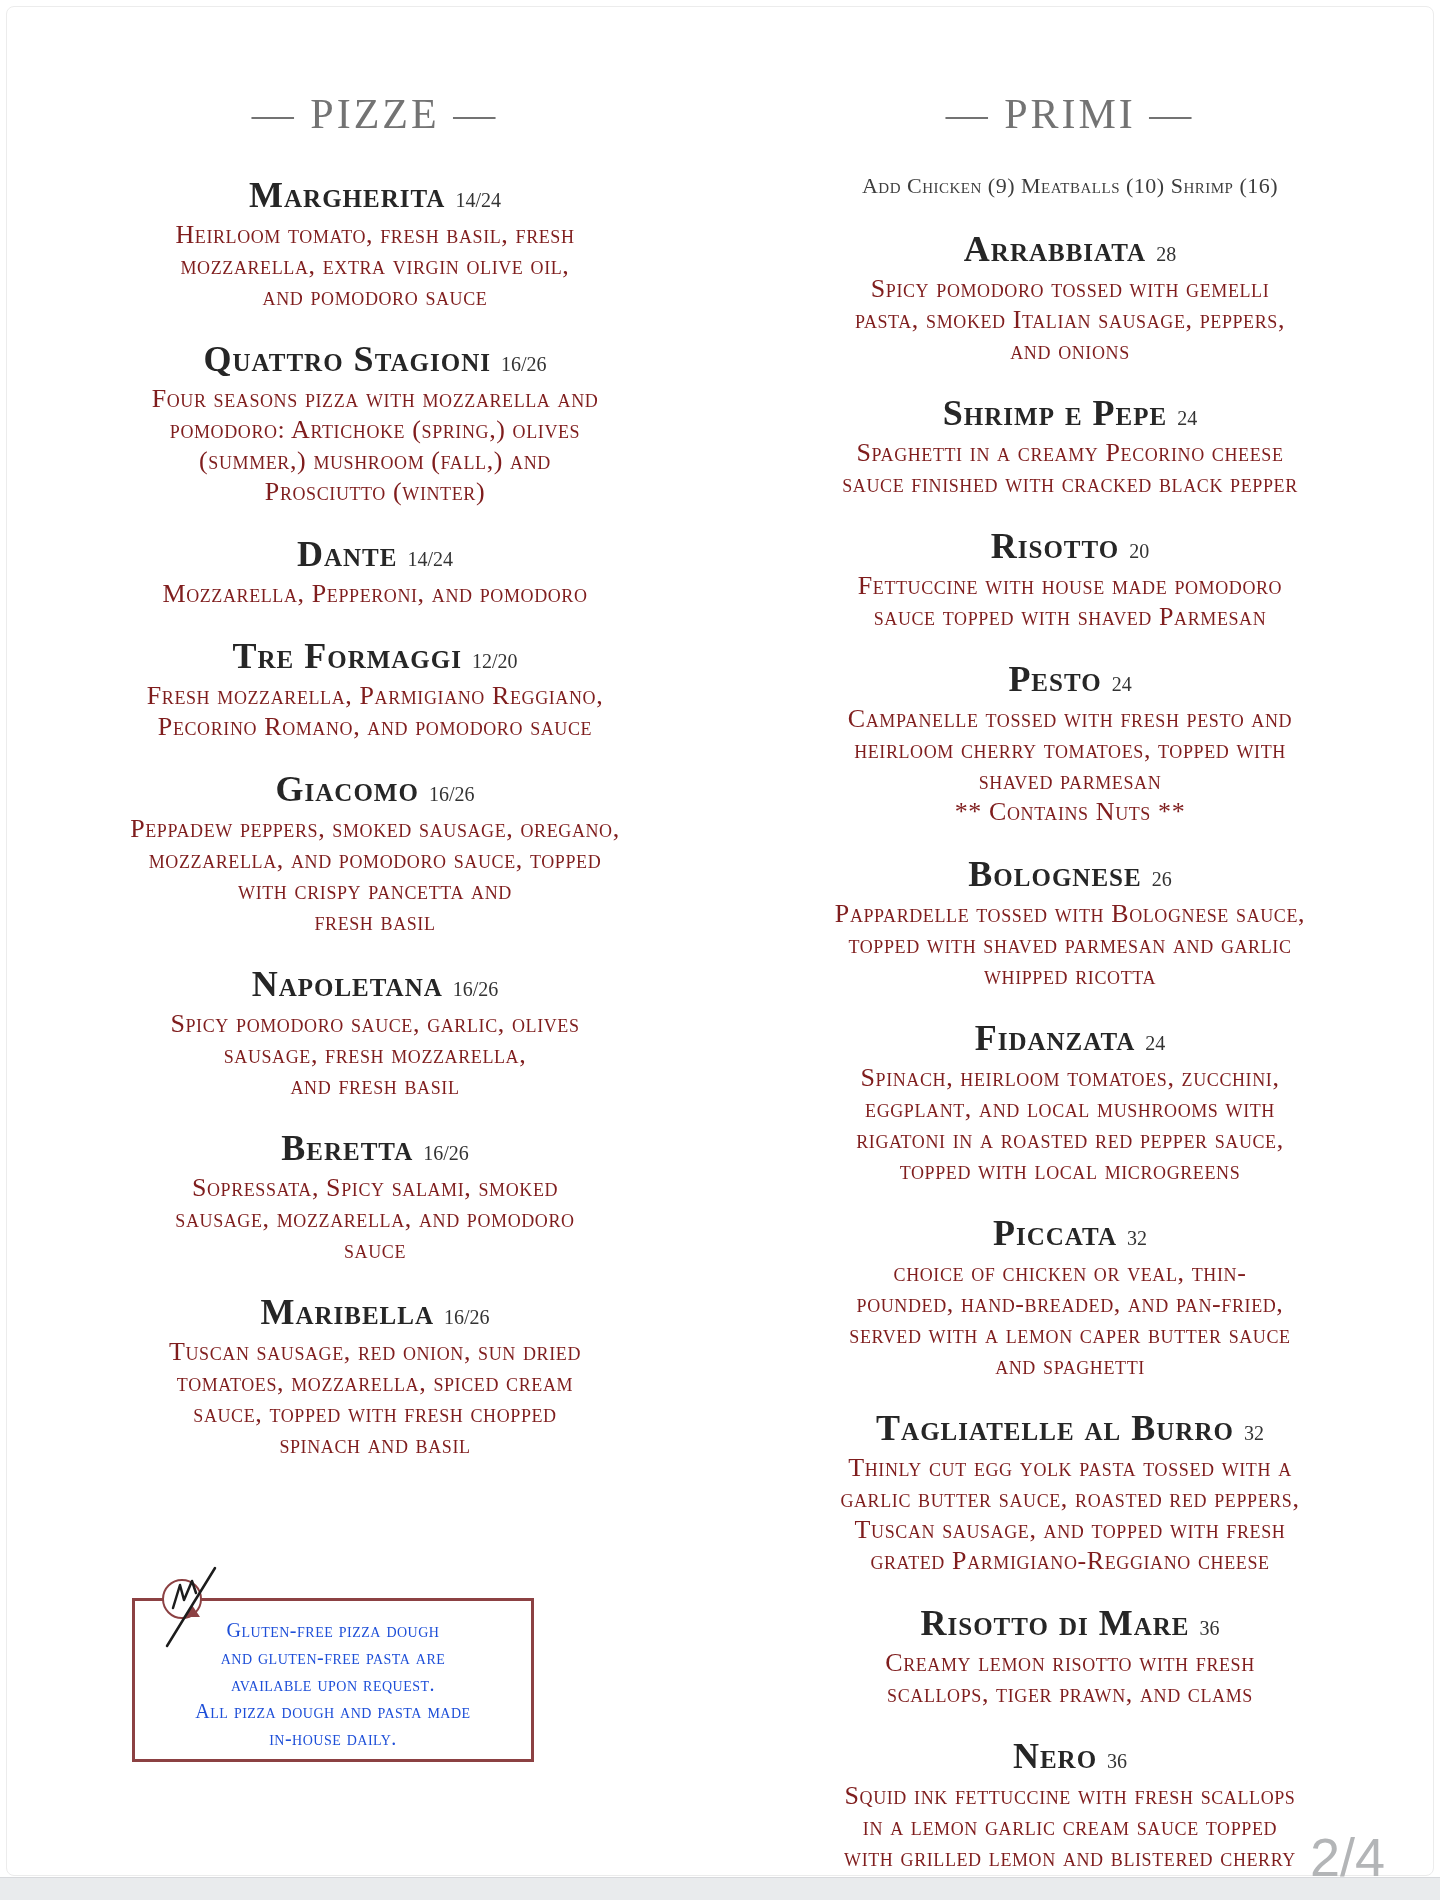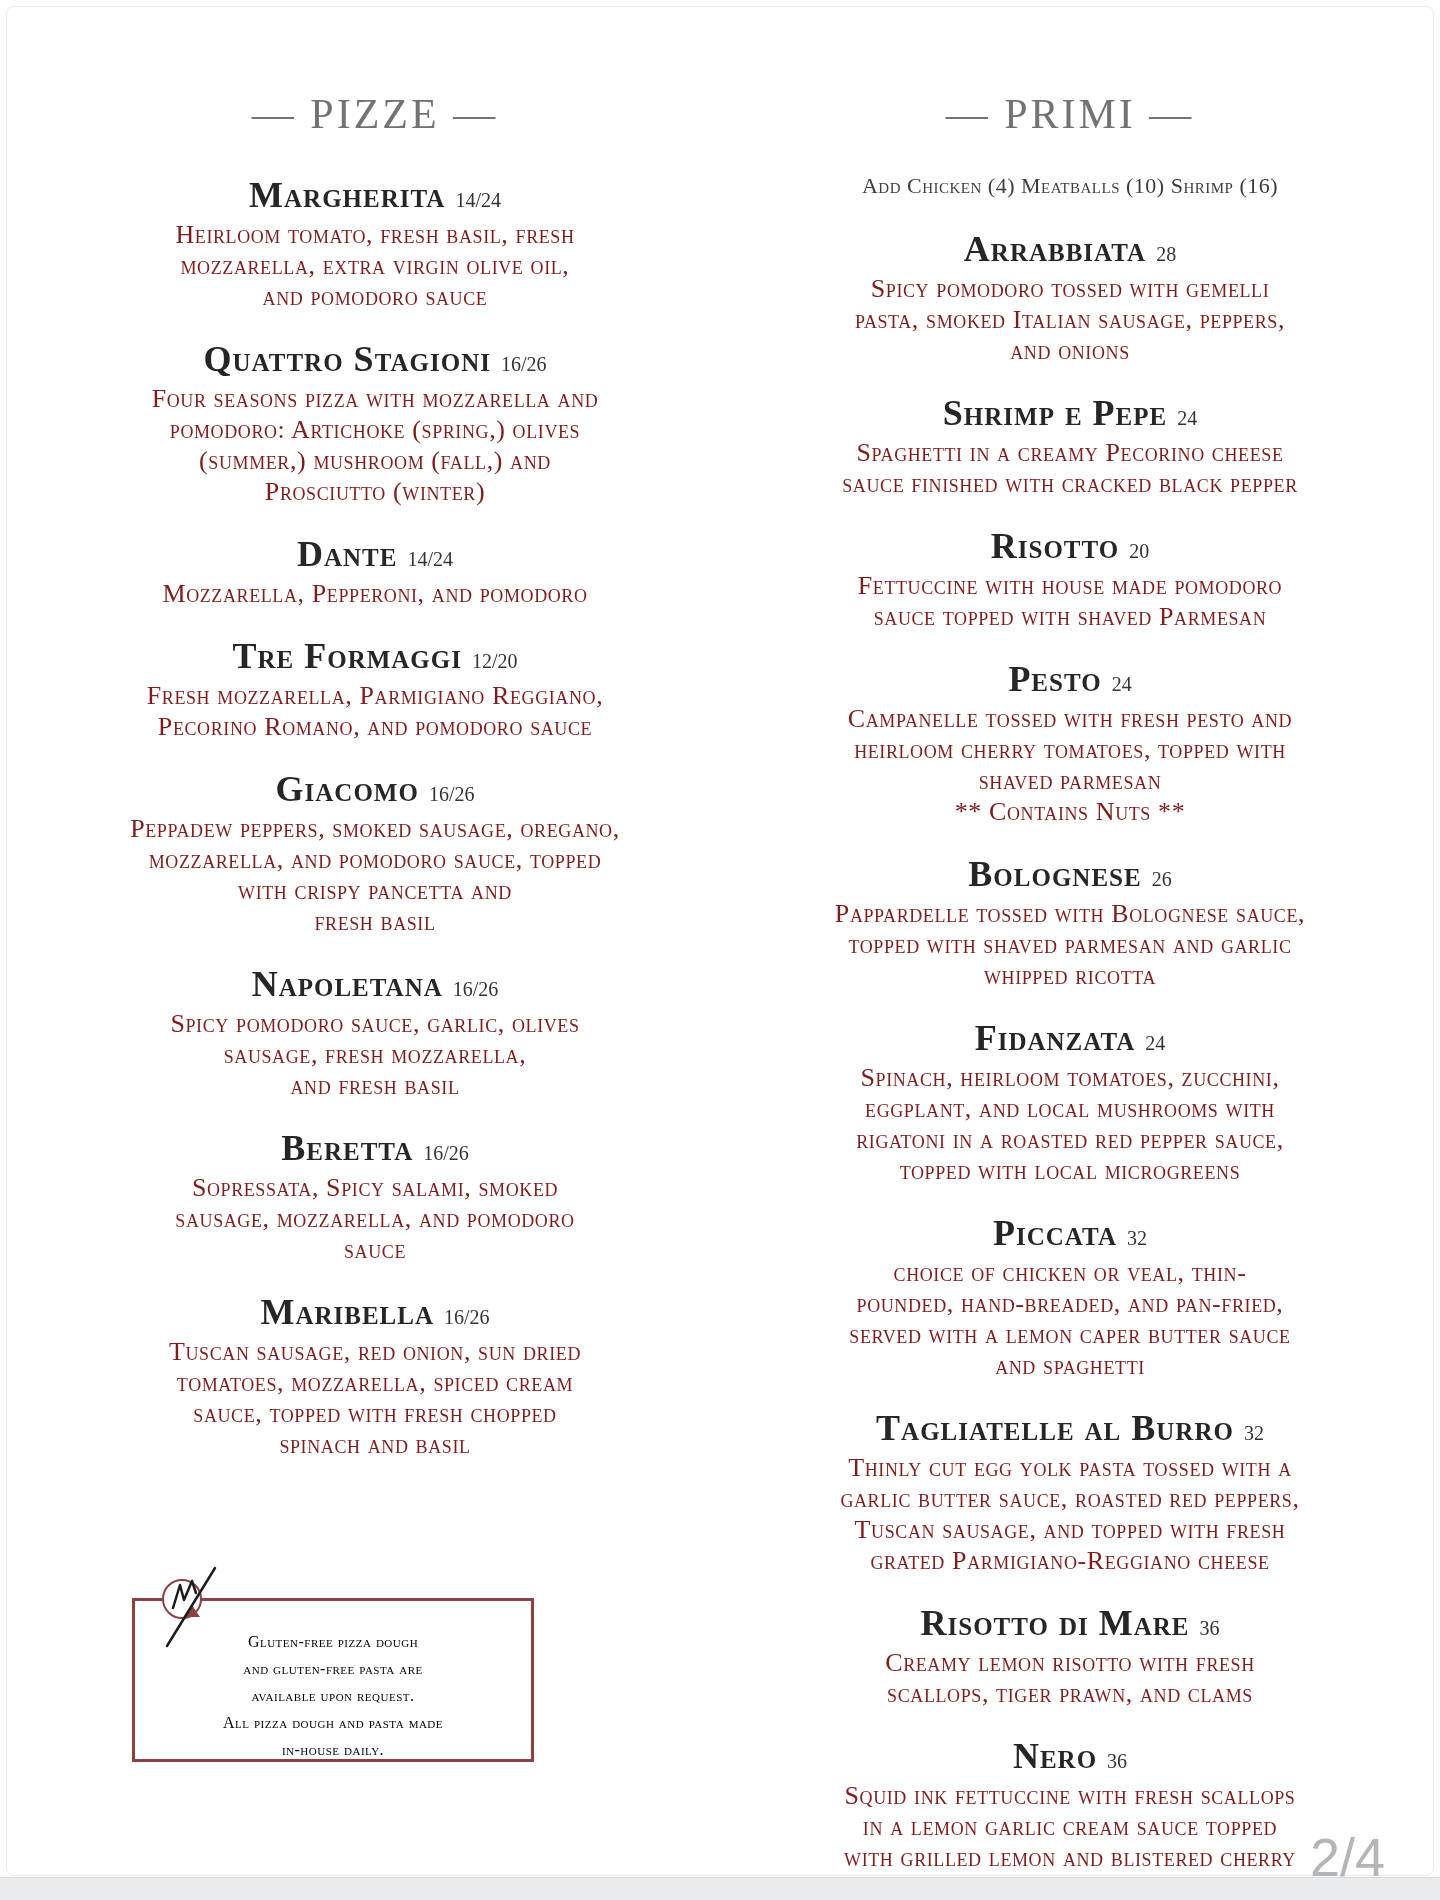--- a/index.html
+++ b/index.html
@@ -64,26 +64,26 @@
   .note-box {
     position: absolute;
     left: 132px; top: 1598px;
     width: 402px; height: 164px;
     border: 3px solid #8c4143;
     text-align: center;
     box-sizing: border-box;
   }
   .note-text {
     font-variant: small-caps;
-    font-size: 16px;
+    font-size: 20px;
     line-height: 27px;
-    color: #000000;
+    color: #1d4ed8;
     letter-spacing: 0.5px;
     white-space: pre-line;
-    padding-top: 27px;
+    padding-top: 16px;
   }
   .note-logo {
     position: absolute;
     left: 8px; top: -47px;
     width: 100px; height: 100px;
   }
   .page-indicator {
     position: absolute;
     right: 55px; top: 1826px;
     font-family: "Liberation Sans", sans-serif;
@@ -158,21 +158,21 @@
     <div class="item-title"><span class="item-name">Maribella</span><span class="item-price">16/26</span></div>
     <div class="item-desc">Tuscan sausage, red onion, sun dried
 tomatoes, mozzarella, spiced cream
 sauce, topped with fresh chopped
 spinach and basil</div>
   </div>
 </div>
 
 <div class="menu-col col-primi">
   <div class="menu-heading">— PRIMI —</div>
-  <div class="addons">Add Chicken (4) Meatballs (10) Shrimp (16)</div>
+  <div class="addons">Add Chicken (9) Meatballs (10) Shrimp (16)</div>
 
   <div class="item">
     <div class="item-title"><span class="item-name">Arrabbiata</span><span class="item-price">28</span></div>
     <div class="item-desc">Spicy pomodoro tossed with gemelli
 pasta, smoked Italian sausage, peppers,
 and onions</div>
   </div>
 
   <div class="item">
     <div class="item-title"><span class="item-name">Shrimp e Pepe</span><span class="item-price">24</span></div>

